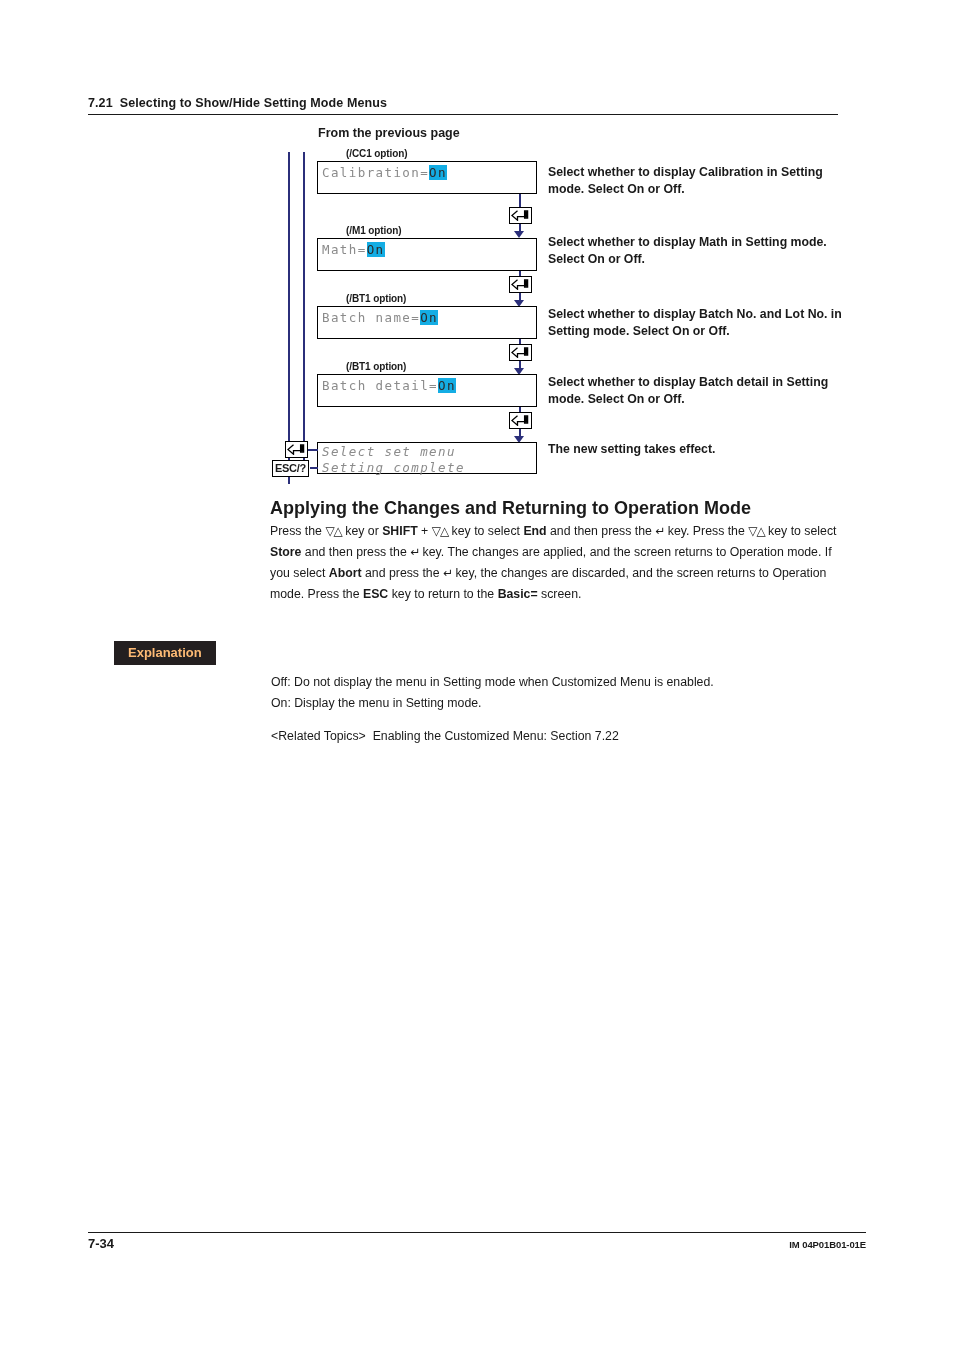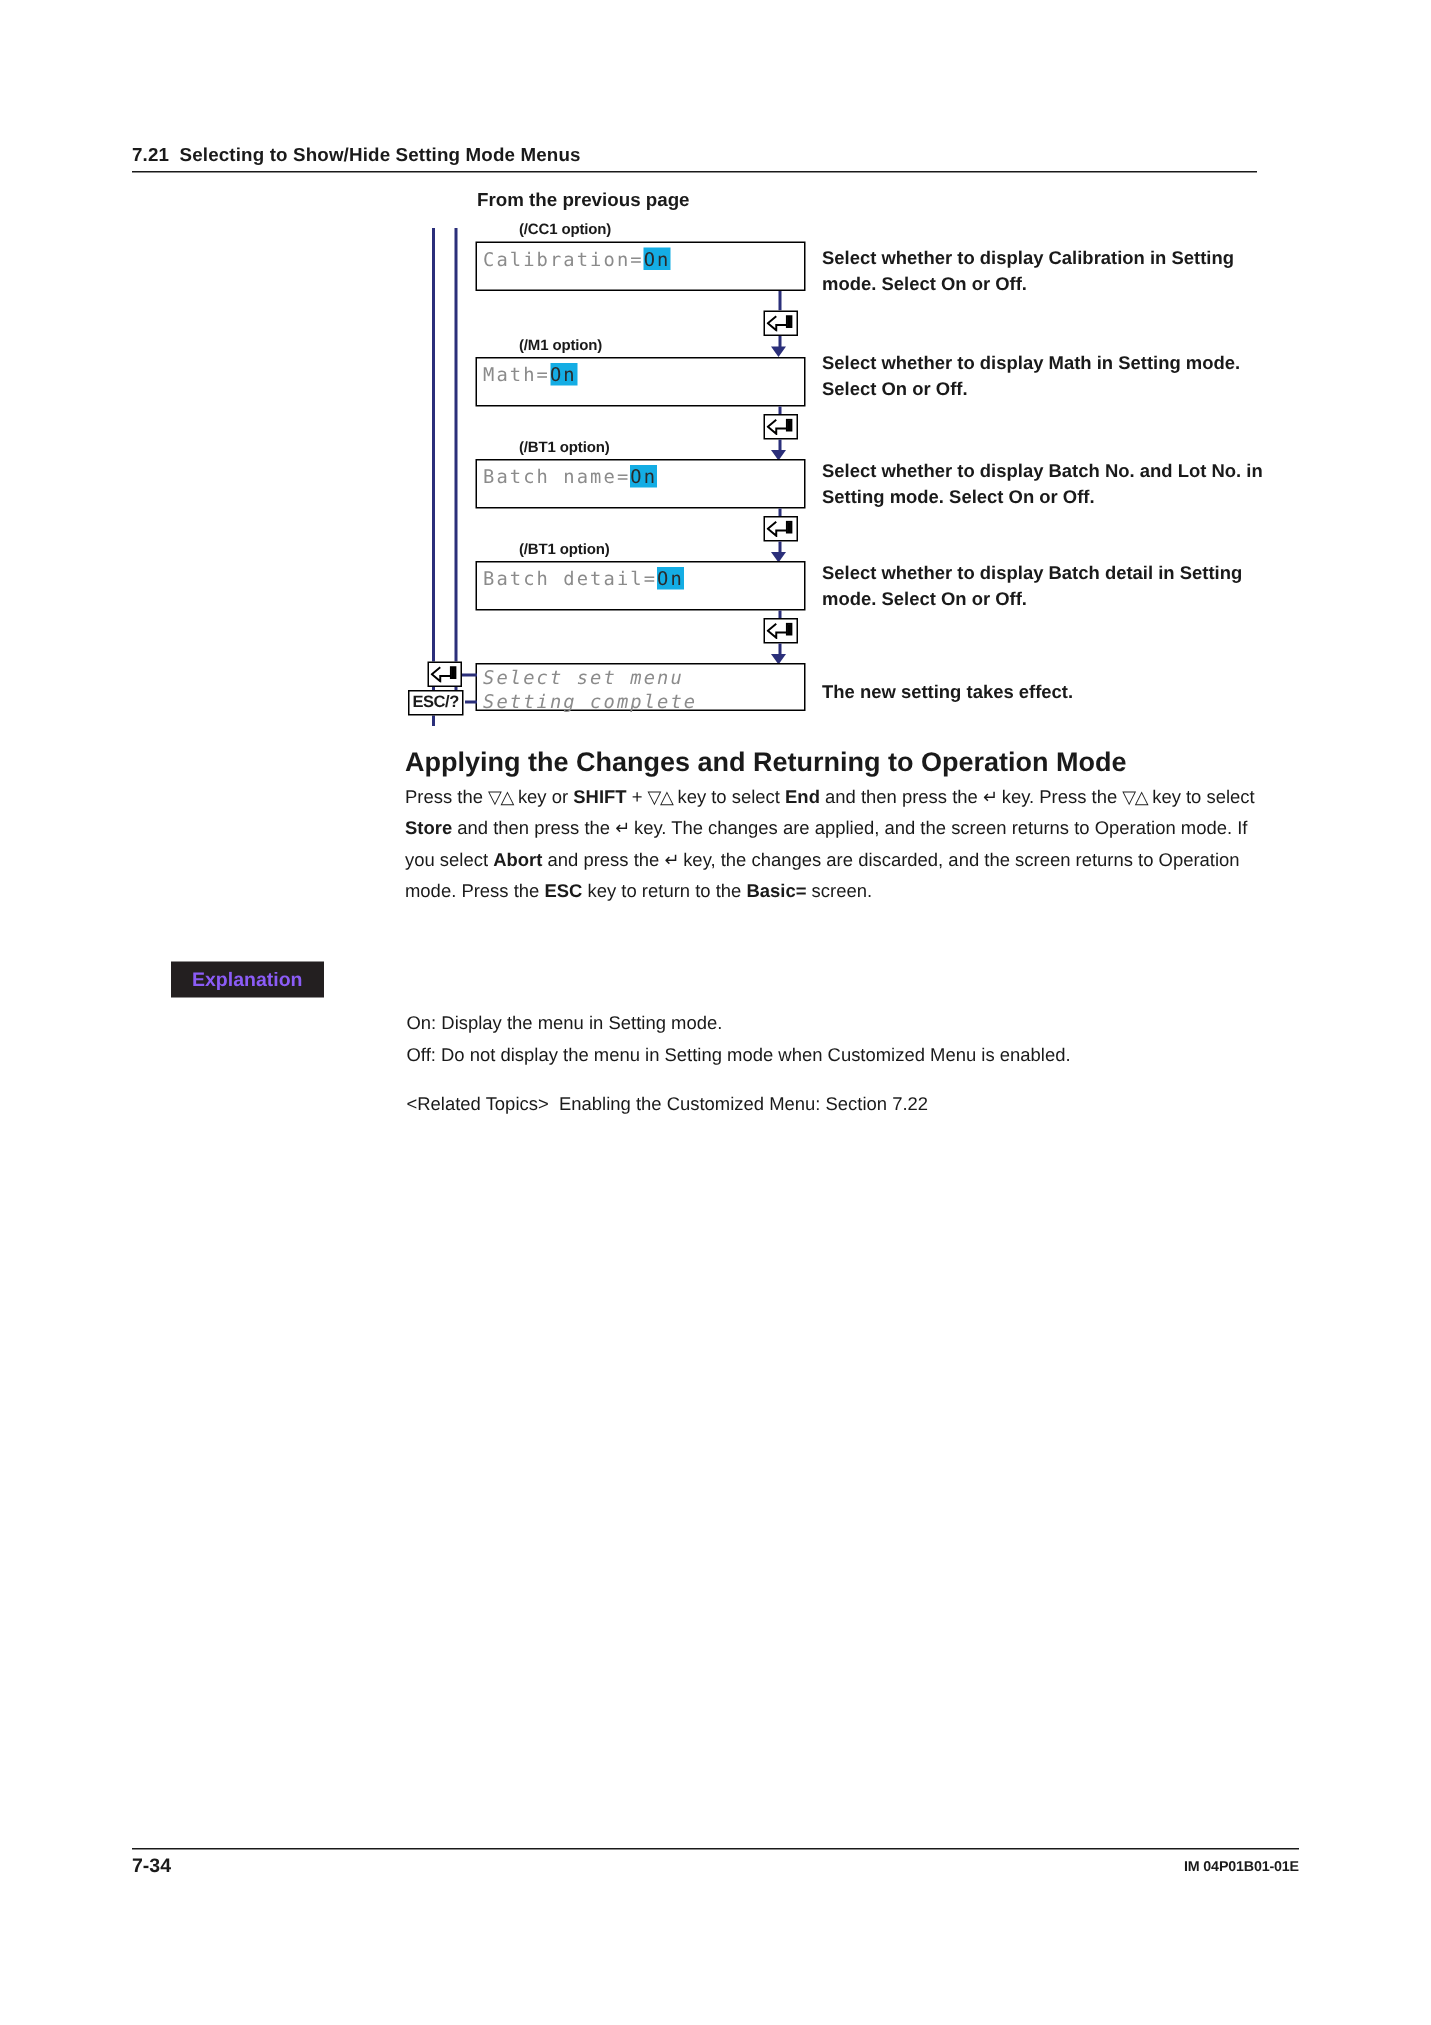--- a/index.html
+++ b/index.html
@@ -177,21 +177,21 @@
     font-size: 12px;
     letter-spacing: -1px;
   }
 
   
   #explanation-tag {
     position: absolute;
     left: 114px;
     top: 641px;
     background: #231f20;
-    color: #8b5cf6;
+    color: #fdba74;
     font-size: 13px;
     font-weight: bold;
     padding: 4px 14px 5px 14px;
   }
   #explanation-body {
     position: absolute;
     left: 271px;
     top: 672px;
     width: 580px;
     font-size: 12.3px;
@@ -297,43 +297,43 @@
       <path d="M13.9 1.1 L16.3 1.1 L16.3 7.7 L13.9 7.7 Z" fill="#000"></path>
     </svg>
   </div>
   <div class="flow-seg" style="top:303px; height:10px;"></div>
   <div class="arrowhead" style="top:310px;"></div>
 
   <div class="lcd tall" style="top:316px; height:32px;font-style:italic;">
     <div class="lcd-line">Select set menu</div>
     <div class="lcd-line">Setting complete</div>
   </div>
-  <div class="desc" style="top:315px;margin-top:12px;">The new setting takes effect.</div>
+  <div class="desc" style="top:315px;">The new setting takes effect.</div>
 
   <div class="enter-key bottom" style="top:315px;">
     <svg width="19" height="11" viewBox="0 0 19 11" aria-hidden="true">
       <path d="M6.5 0.8 L0.9 5.5 L6.5 10.2 L6.5 6.6 L13.6 6.6 L13.6 0.8 L16.6 0.8 L16.6 8.0 L13.6 8.0 L13.6 6.6" fill="none" stroke="#000" stroke-width="1.3" stroke-linejoin="miter"></path>
       <path d="M13.9 1.1 L16.3 1.1 L16.3 7.7 L13.9 7.7 Z" fill="#000"></path>
     </svg>
   </div>
   <div class="stub" style="left:38px; top:323px; width:10px;"></div>
 
   <div class="esc-key" style="top:334px;">ESC/?</div>
   <div class="stub" style="left:40px; top:341px; width:8px;"></div>
 </div>
 
 <div id="applying">
   <h3>Applying the Changes and Returning to Operation Mode</h3>
   <p><span>Press the </span><span class="kb">▽△</span><span> key or </span><b>SHIFT</b><span> + </span><span class="kb">▽△</span><span> key to select </span><b>End</b><span> and then press the </span><span class="kb">↵</span><span> key. Press the </span><span class="kb">▽△</span><span> key to select </span><b>Store</b><span> and then press the </span><span class="kb">↵</span><span> key. The changes are applied, and the screen returns to Operation mode. If you select </span><b>Abort</b><span> and press the </span><span class="kb">↵</span><span> key, the changes are discarded, and the screen returns to Operation mode. Press the </span><b>ESC</b><span> key to return to the </span><b>Basic=</b><span> screen.</span></p>
 </div>
 
 <div id="explanation-tag">Explanation</div>
 <div id="explanation-body">
+  <div>Off: Do not display the menu in Setting mode when Customized Menu is enabled.</div>
   <div>On: Display the menu in Setting mode.</div>
-  <div>Off: Do not display the menu in Setting mode when Customized Menu is enabled.</div>
   <div class="gap"></div>
   <div><span class="rt-label">&lt;Related Topics&gt;</span>&nbsp; <span>Enabling the Customized Menu: Section 7.22</span></div>
 </div>
 
 <div id="footer">
   <div class="rule"></div>
   <div class="row">
     <div class="pageno">7-34</div>
     <div class="docno">IM 04P01B01-01E</div>
   </div>

